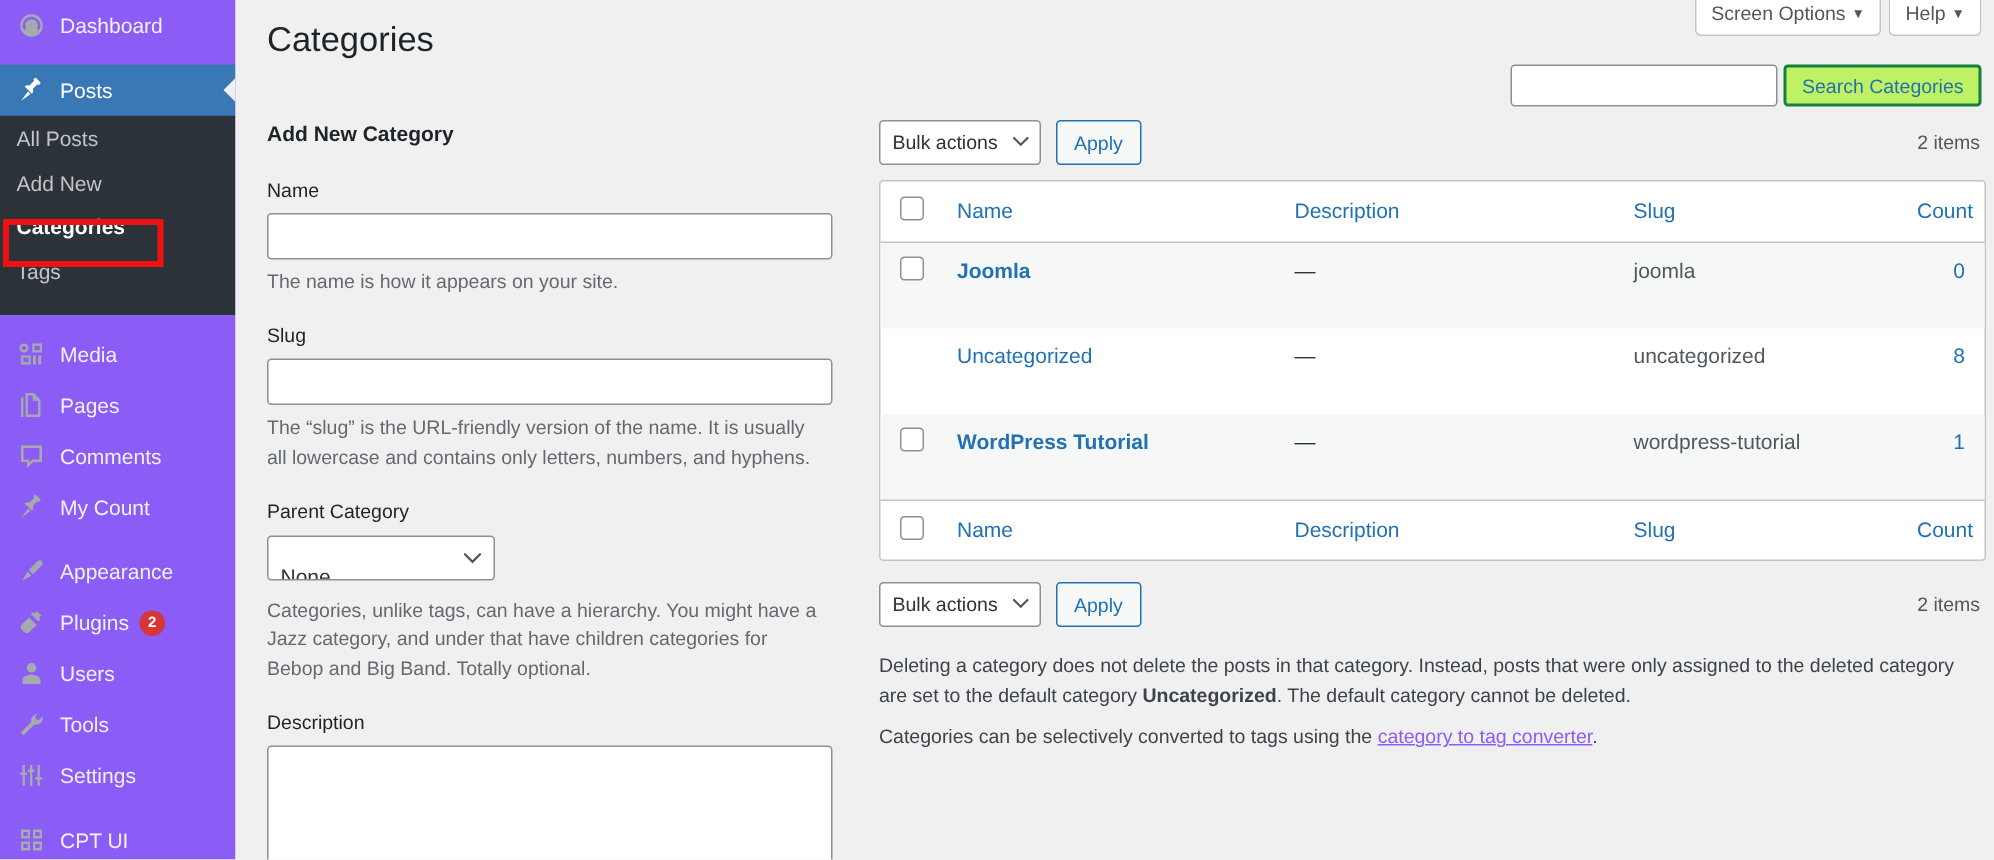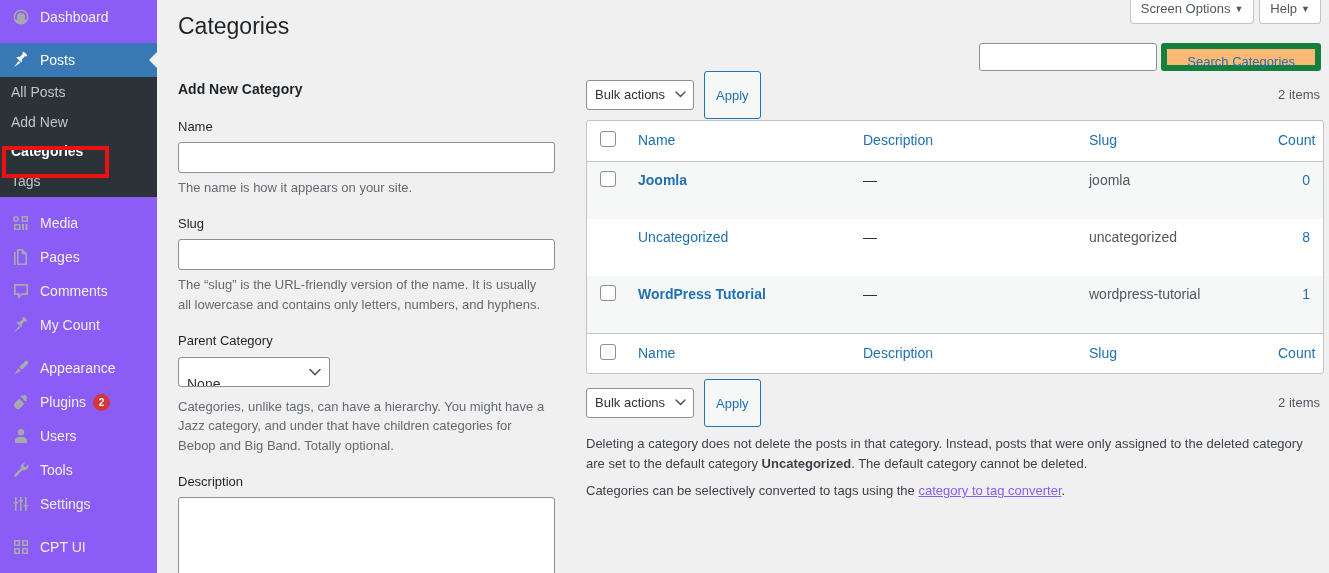--- a/index.html
+++ b/index.html
@@ -39,21 +39,21 @@
   }
   .menu-item.current .flyout-arrow {
     position: absolute; right: 0; top: 50%;
     margin-top: -8px;
     width: 0; height: 0;
     border-style: solid;
     border-width: 8px 8px 8px 0;
     border-color: transparent #f0f0f1 transparent transparent;
   }
   .menu-sep { height: 9px; }
-  .submenu { background: #2c3338; padding: 1px 0 1px 0; }
+  .submenu { background: #2c3338; padding: 1px 0 14px 0; }
   .sub-item {
     display: block;
     padding: 5px 0 5px 11px;
     color: #c3c4c7;
     font-size: 14px;
     line-height: 1.4;
     white-space: nowrap;
   }
   .sub-item.current { color: #fff; font-weight: bold; }
 
@@ -128,27 +128,27 @@
     border: 1px solid #8c8f94;
     border-radius: 3px;
     background: #fff;
     padding: 0 8px;
     font-size: 13px;
     font-family: "Liberation Sans", sans-serif;
     color: #2c3338;
   }
   .btn-secondary {
     height: 28px;
-    background: #fdba74;
-    border: 6px solid #15803d;
+    background: #bef264;
+    border: 2px solid #15803d;
     border-radius: 3px;
     color: #2271b1;
     font-size: 13px;
     font-family: "Liberation Sans", sans-serif;
-    padding: 0 20px;
+    padding: 0 10px;
     line-height: 26px;
     white-space: nowrap;
     cursor: pointer;
   }
 
   
   #form-col {
     position: absolute; left: 21px; top: 80px;
     width: 380px;
   }
@@ -235,21 +235,21 @@
     font-size: 13px;
     font-family: "Liberation Sans", sans-serif;
     color: #2c3338;
     -webkit-appearance: none;
     appearance: none;
     line-height: 28px;
   }
   .bulk-chev { position: absolute; right: 8px; top: 11px; pointer-events: none; }
   .bulk-chev svg { display: block; }
   .apply-btn {
-    height: 48px;
+    height: 30px;
     margin-left: 10px;
     background: #f6f7f7;
     border: 1px solid #2271b1;
     border-radius: 3px;
     color: #2271b1;
     font-size: 13px;
     font-family: "Liberation Sans", sans-serif;
     padding: 0 11px;
     cursor: pointer;
   }

